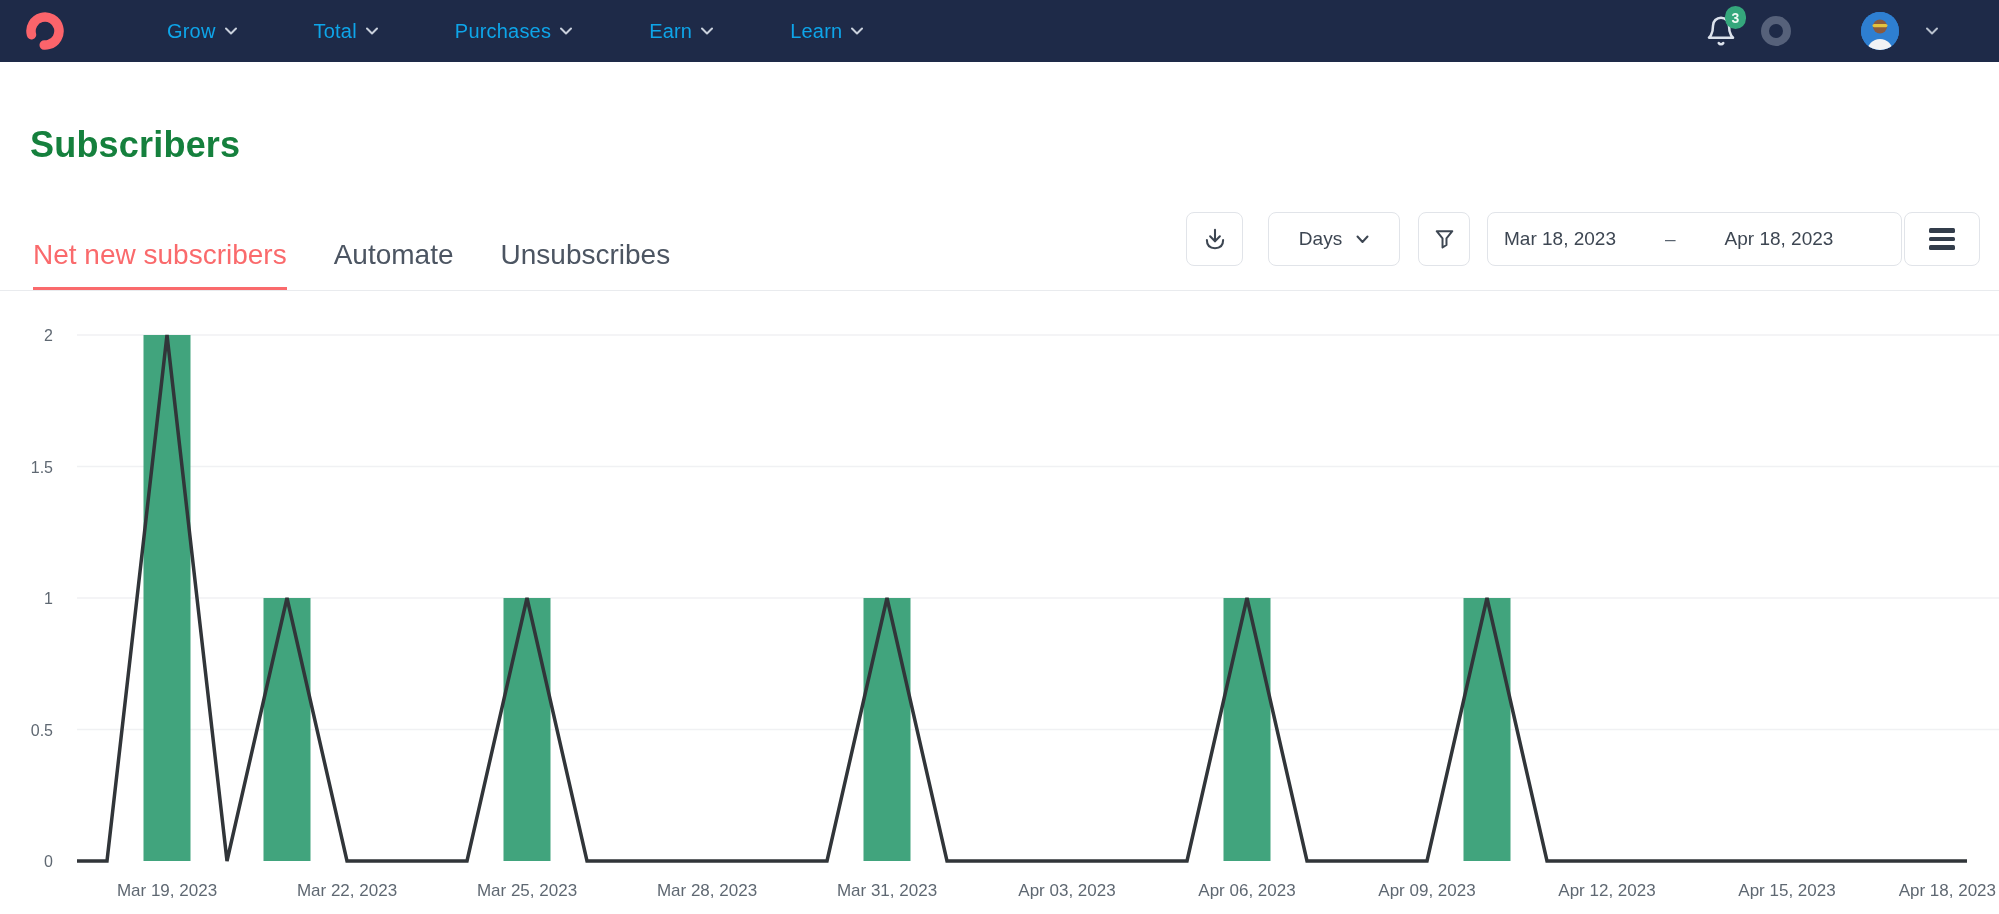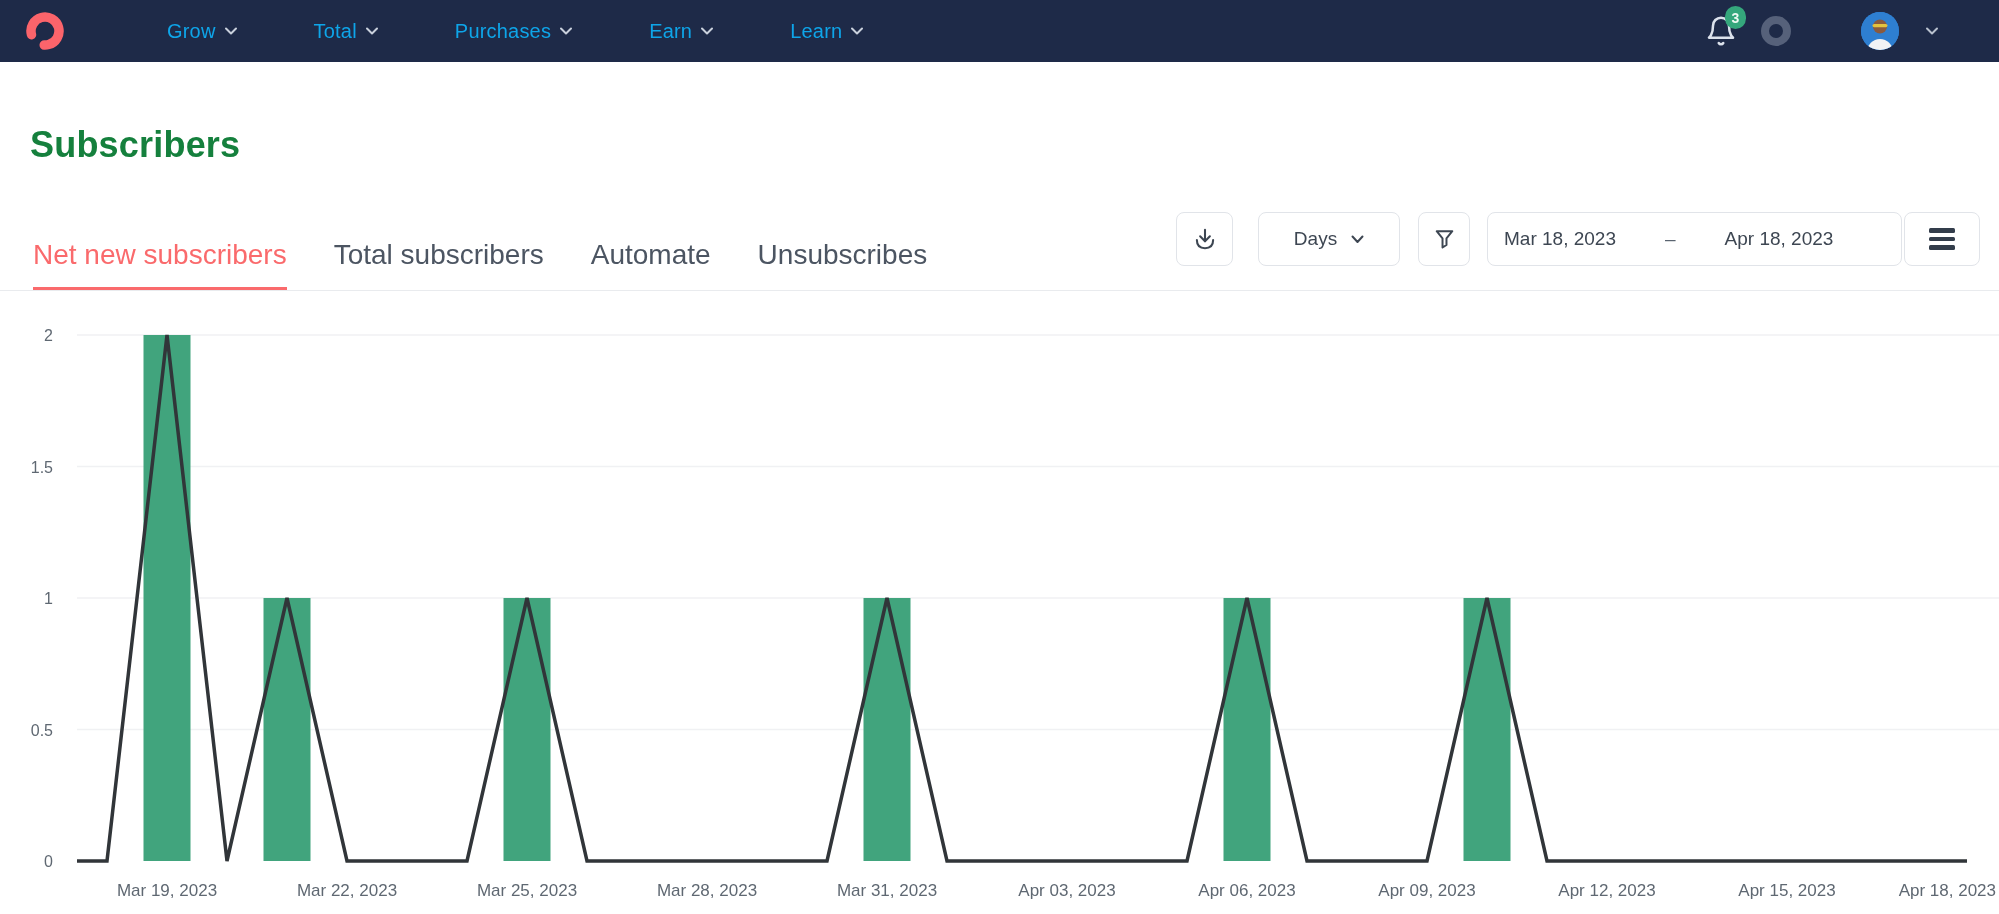--- a/index.html
+++ b/index.html
@@ -33,21 +33,21 @@
   .tab{display:flex;align-items:center;gap:10px;font-size:28px;color:#4c5562;position:relative;
        cursor:pointer;white-space:nowrap;}
   .tab.active{color:#fa6a6c;}
   .tab.active::after{content:"";position:absolute;left:0;right:0;bottom:0;height:3px;background:#fa6a6c;}
 
   
   .toolbar{position:absolute;right:19px;top:212px;height:54px;display:flex;align-items:stretch;}
   .tbtn{background:#fff;border:1px solid #e1e4e9;border-radius:8px;display:flex;align-items:center;
         justify-content:center;color:#3d4652;box-sizing:border-box;cursor:pointer;gap:36px;}
   .btn-download{width:57px;margin-right:25px;}
-  .btn-days{width:142px;gap:14px;font-size:19px;margin-right:18px;}
+  .btn-days{width:132px;gap:14px;font-size:19px;margin-right:18px;}
   .btn-filter{width:52px;margin-right:17px;}
   .btn-dates{width:415px;justify-content:flex-start;padding:0 16px;font-size:19px;margin-right:2px;}
   .btn-dates .sep{margin:0 13px;color:#5a6470;}
   .btn-menu{width:76px;flex-direction:column;gap:4px;}
   .menu-bar{width:26px;height:4.5px;background:#333d4b;border-radius:1.5px;}
 
   
   .chart{position:absolute;left:0;top:320px;}
   .ylab{font-size:16px;fill:#5f6872;}
   .xlab{font-size:17px;fill:#5f6872;}
@@ -118,23 +118,20 @@
       </svg>
     </div>
   </div>
 
   <div class="page-title">Subscribers</div>
 
   <div class="tabs-border"></div>
   <div class="tabs">
     <div class="tab active">
       <span>Net new subscribers</span>
-    </div>
-    <div class="tab">
-      <span>Total subscribers</span>
     </div>
     <div class="tab">
       <span>Automate</span>
     </div>
     <div class="tab">
       <span>Unsubscribes</span>
     </div>
   </div>
 
   <div class="toolbar">

